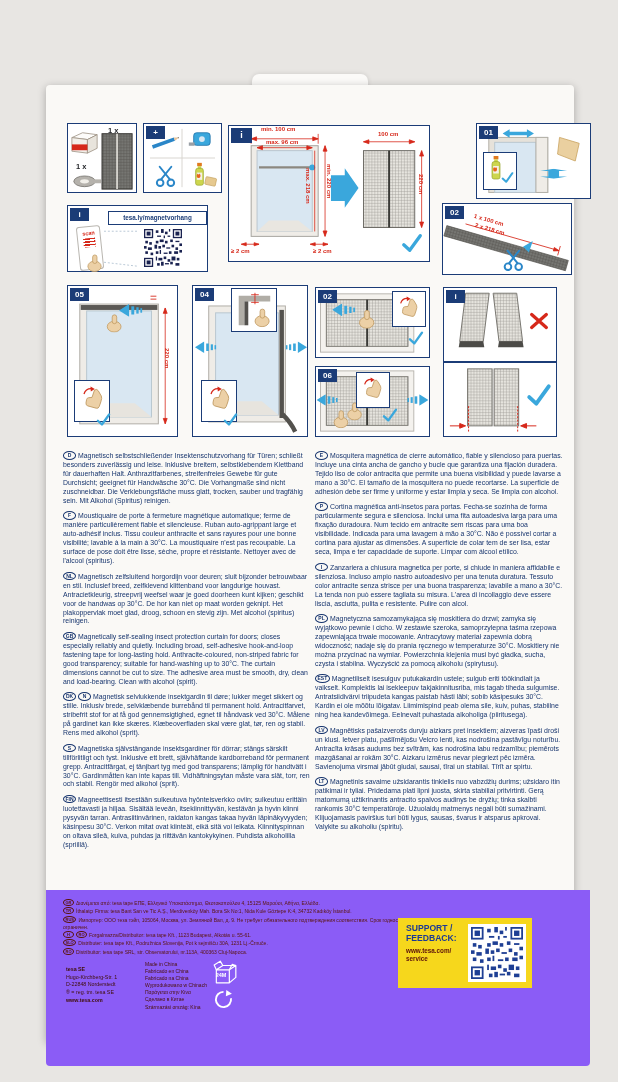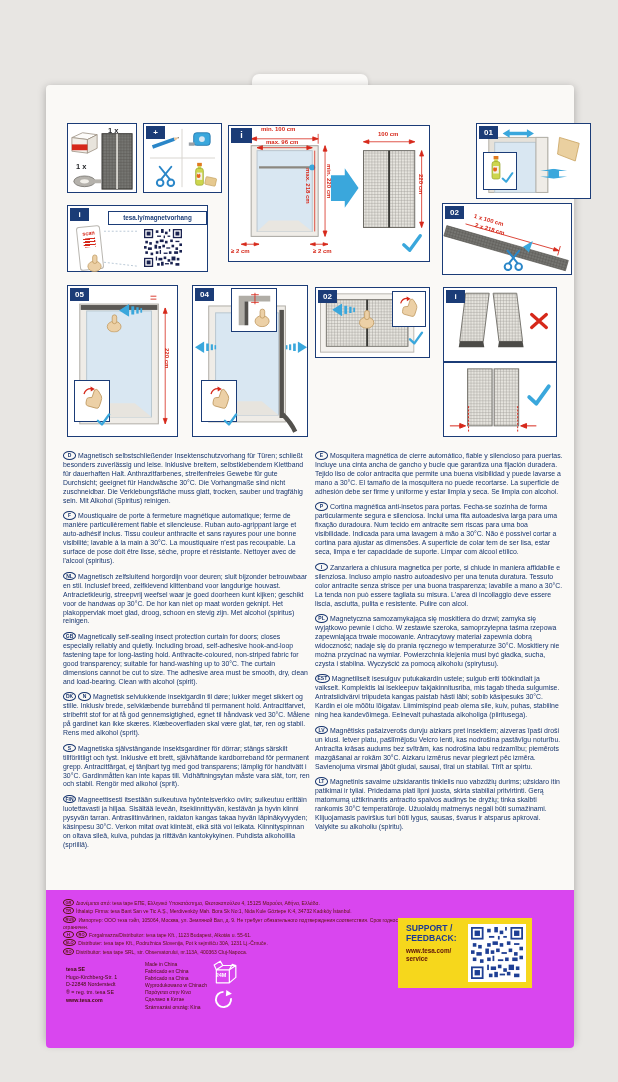--- a/index.html
+++ b/index.html
@@ -26,22 +26,22 @@
   .applogo{width:12px;height:9px;margin:2px auto 0;
            background:repeating-linear-gradient(180deg,#d6281a 0 1.5px,#fff 1.5px 3px);}
   .qrbox{position:absolute;background:#fff;z-index:5;padding:2px;box-sizing:border-box;}
   .qrbox svg{display:block;width:100%;height:100%;}
   .langcol{position:absolute;}
   .lang{font-size:6.9px;line-height:1.3;color:#17356e;margin:0 0 5.5px 0;}
   .pill{display:inline-block;border:1px solid currentColor;border-radius:50%;font-size:5px;
         font-weight:bold;line-height:6.5px;min-width:8px;padding:0 1.5px;text-align:center;
         vertical-align:1px;margin-right:2px;}
   .pill:empty{display:none;}
-  .band{position:absolute;left:0;top:805px;width:528px;height:158px;background:#d946ef;
-        border-radius:0 0 4px 4px;}
+  .band{position:absolute;left:0;top:805px;width:528px;height:176px;background:#8b5cf6;
+        border-radius:0 0 4px 4px;padding-left:16px;}
   .fp{position:absolute;left:17px;top:9px;width:366px;font-size:5px;line-height:1.45;color:#5a150b;}
   .fp .pill{font-size:4px;line-height:5.2px;min-width:6px;border-width:.8px;}
   .addr{position:absolute;left:20px;top:76px;font-size:5.3px;line-height:1.45;color:#3f0e07;}
   .addr .b{font-weight:bold;}
   .origin{position:absolute;left:99px;top:71px;font-size:5px;line-height:1.42;color:#4a1008;}
   .icon24{position:absolute;left:166px;top:70px;width:26px;height:27px;color:#fff;}
   .icon24 svg{width:26px;height:24px;display:block;}
   .lbl24{position:absolute;left:1px;top:12px;width:16px;text-align:center;color:#fff;
          font-size:5.5px;font-weight:bold;}
   .iconrec{position:absolute;left:168px;top:100px;width:19px;height:19px;color:#fff;}
@@ -415,20 +415,48 @@
       <div class="inset" style="left:76px;top:3px;width:34px;height:36px;">
         <svg style="position:absolute;left:4px;top:4px;width:22px;height:22px;" viewBox="0 0 24 24">
             <use href="#thumb"></use>
           </svg>
       </div>
       <svg class="mark" style="left:92px;top:42px;width:16px;height:16px;color:#3aa7dc;" viewBox="0 0 24 24">
           <use href="#check"></use>
         </svg>
     </div>
 
+    <div class="panel" style="left:269px;top:281px;width:115px;height:71px;">
+      <span class="badge">06</span>
+      <svg class="scene" viewBox="0 0 115 71">
+        <rect x="4" y="4" width="96" height="62" fill="#f4f2ee" stroke="#b9b6b0"></rect>
+        <rect x="10" y="10" width="84" height="50" fill="url(#meshpat)" stroke="#77756f"></rect>
+        <line x1="52" y1="10" x2="52" y2="60" stroke="#3a3a36" stroke-width="2"></line>
+        <svg x="0" y="28" width="22" height="12" viewBox="0 0 26 14" style="color:#3aa7dc">
+            <use href="#stripearrow"></use>
+          </svg>
+        <svg x="93" y="28" width="22" height="12" viewBox="0 0 26 14" style="color:#3aa7dc" transform="scale(-1,1) translate(-208,0)">
+            <use href="#stripearrow"></use>
+          </svg>
+        <svg x="16" y="44" width="19" height="19" viewBox="0 0 19 19">
+            <use href="#hand"></use>
+          </svg>
+        <svg x="30" y="36" width="19" height="19" viewBox="0 0 19 19">
+            <use href="#hand"></use>
+          </svg>
+      </svg>
+      <div class="inset" style="left:40px;top:5px;width:34px;height:36px;">
+        <svg style="position:absolute;left:4px;top:4px;width:22px;height:22px;" viewBox="0 0 24 24">
+            <use href="#thumb"></use>
+          </svg>
+      </div>
+      <svg class="mark" style="left:66px;top:40px;width:16px;height:16px;color:#3aa7dc;" viewBox="0 0 24 24">
+          <use href="#check"></use>
+        </svg>
+    </div>
 
     <div class="panel" style="left:397px;top:202px;width:114px;height:150px;">
       <span class="badge">i</span>
       <div class="divline" style="top:73px;"></div>
       <svg class="scene" viewBox="0 0 114 150">
         <polygon points="22,5 46,5 40,54 16,54" fill="url(#meshpat)" stroke="#77756f"></polygon>
         <polygon points="50,5 74,5 80,54 56,54" fill="url(#meshpat)" stroke="#77756f"></polygon>
         <polygon points="16,54 40,54 41,60 15,60" fill="#4c4b47"></polygon>
         <polygon points="56,54 80,54 81,60 55,60" fill="#4c4b47"></polygon>
         <rect x="24" y="82" width="25" height="58" fill="url(#meshpat)" stroke="#77756f"></rect>

